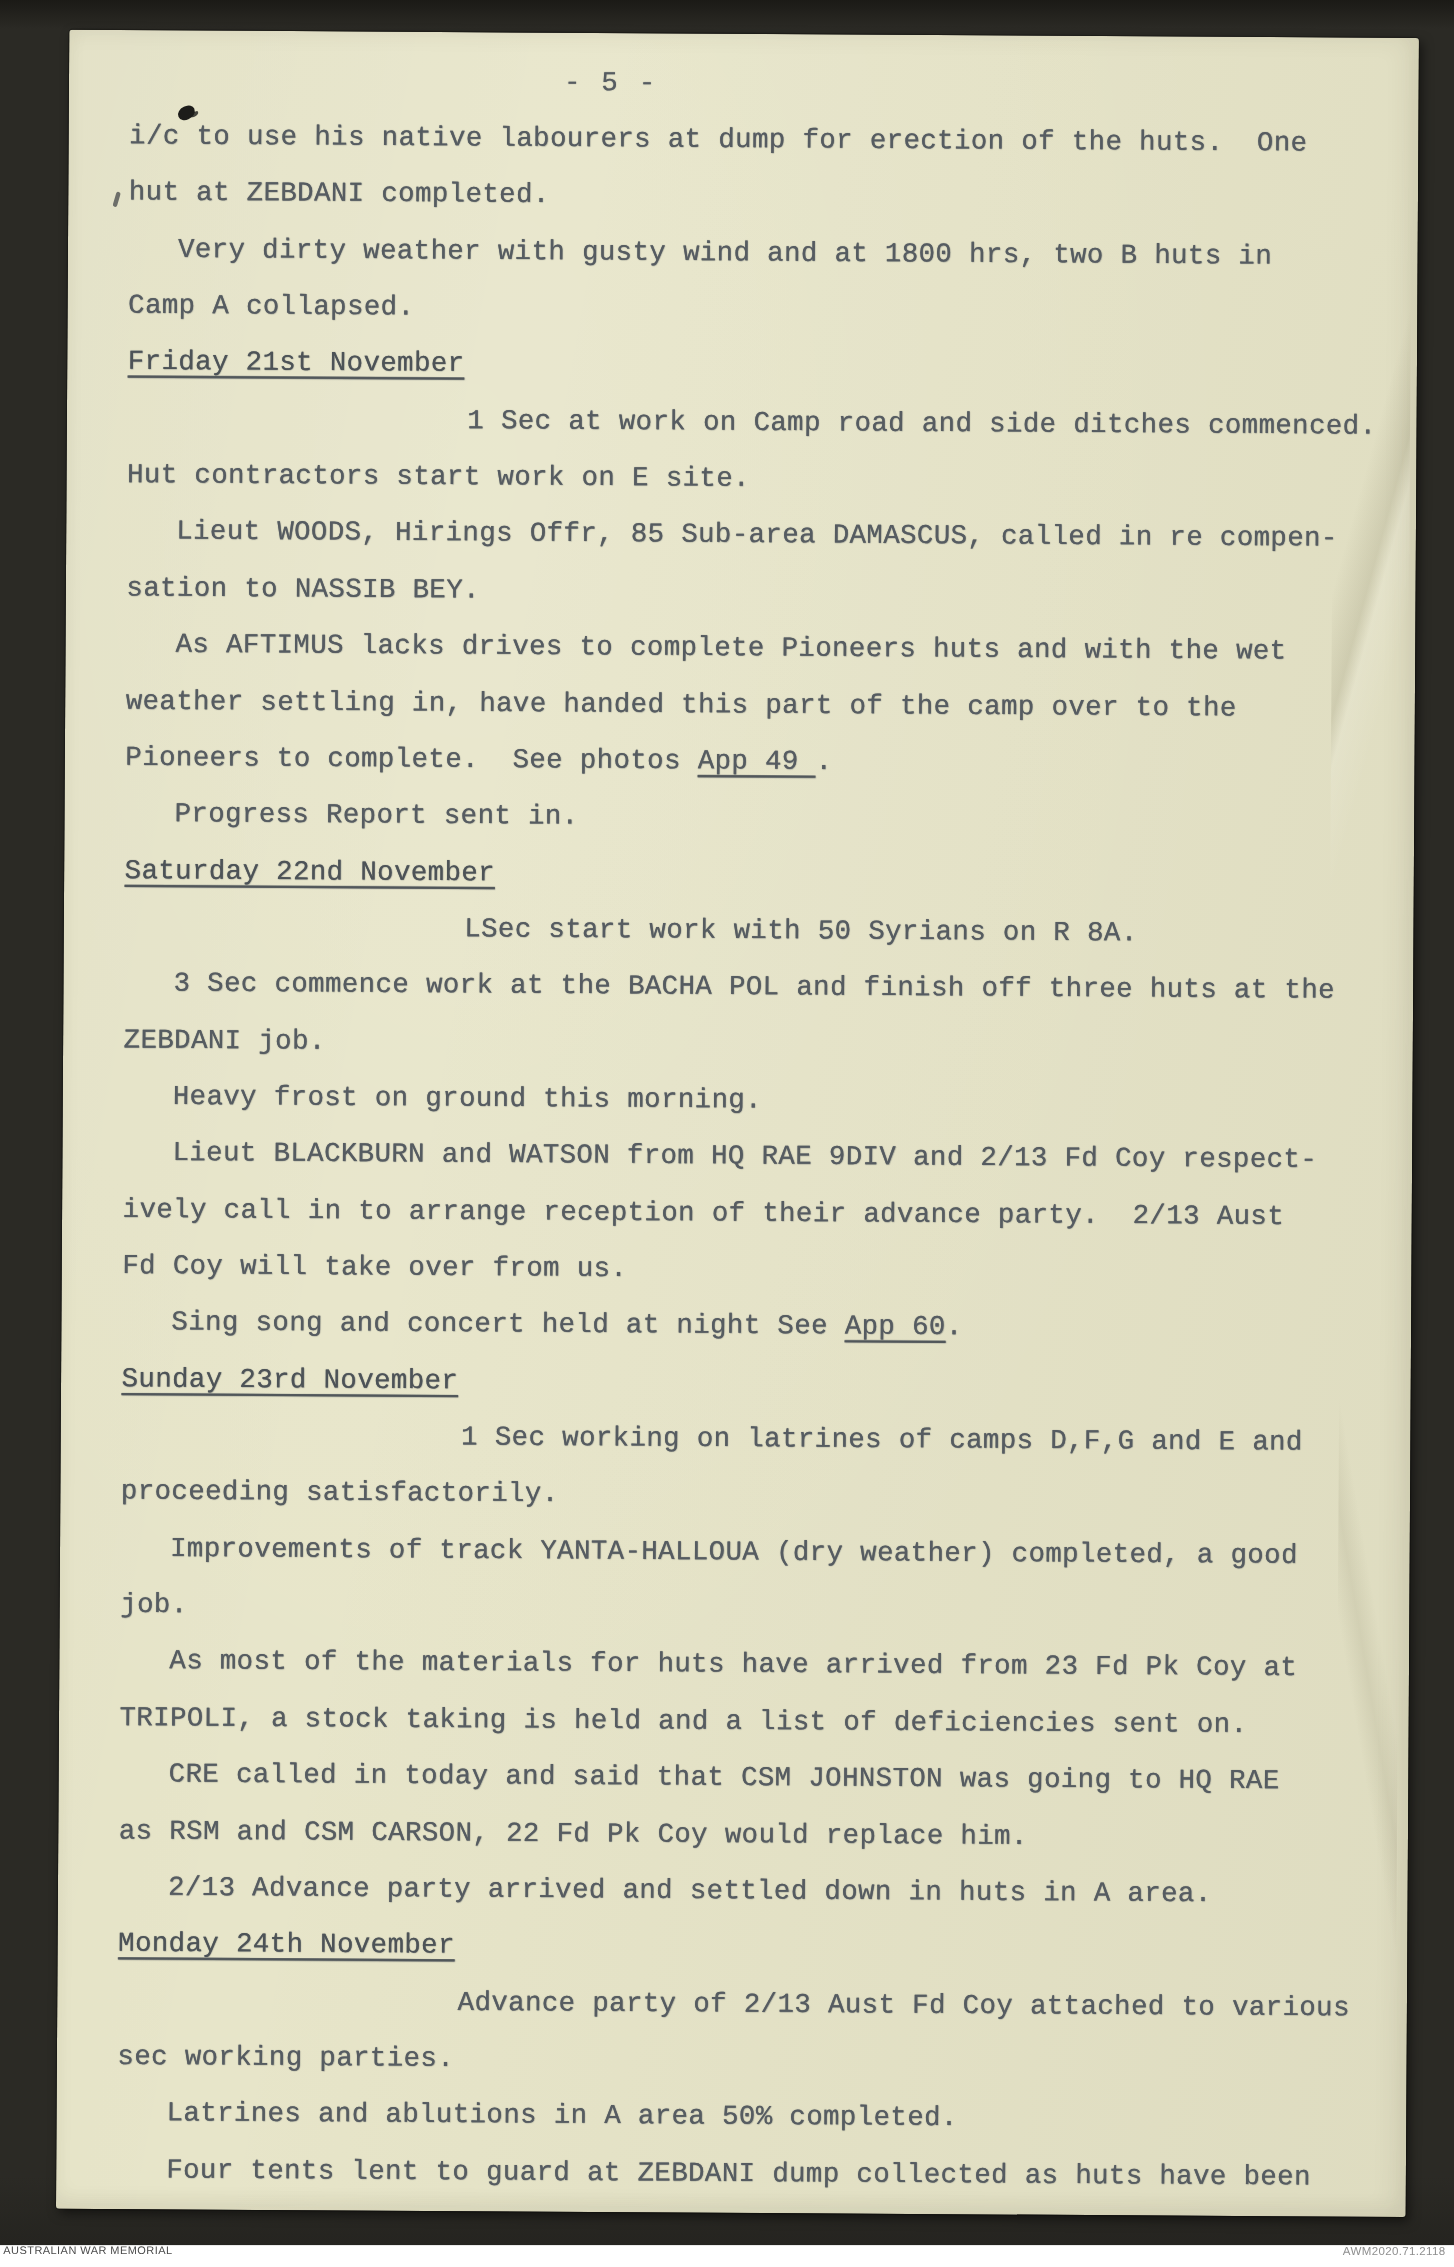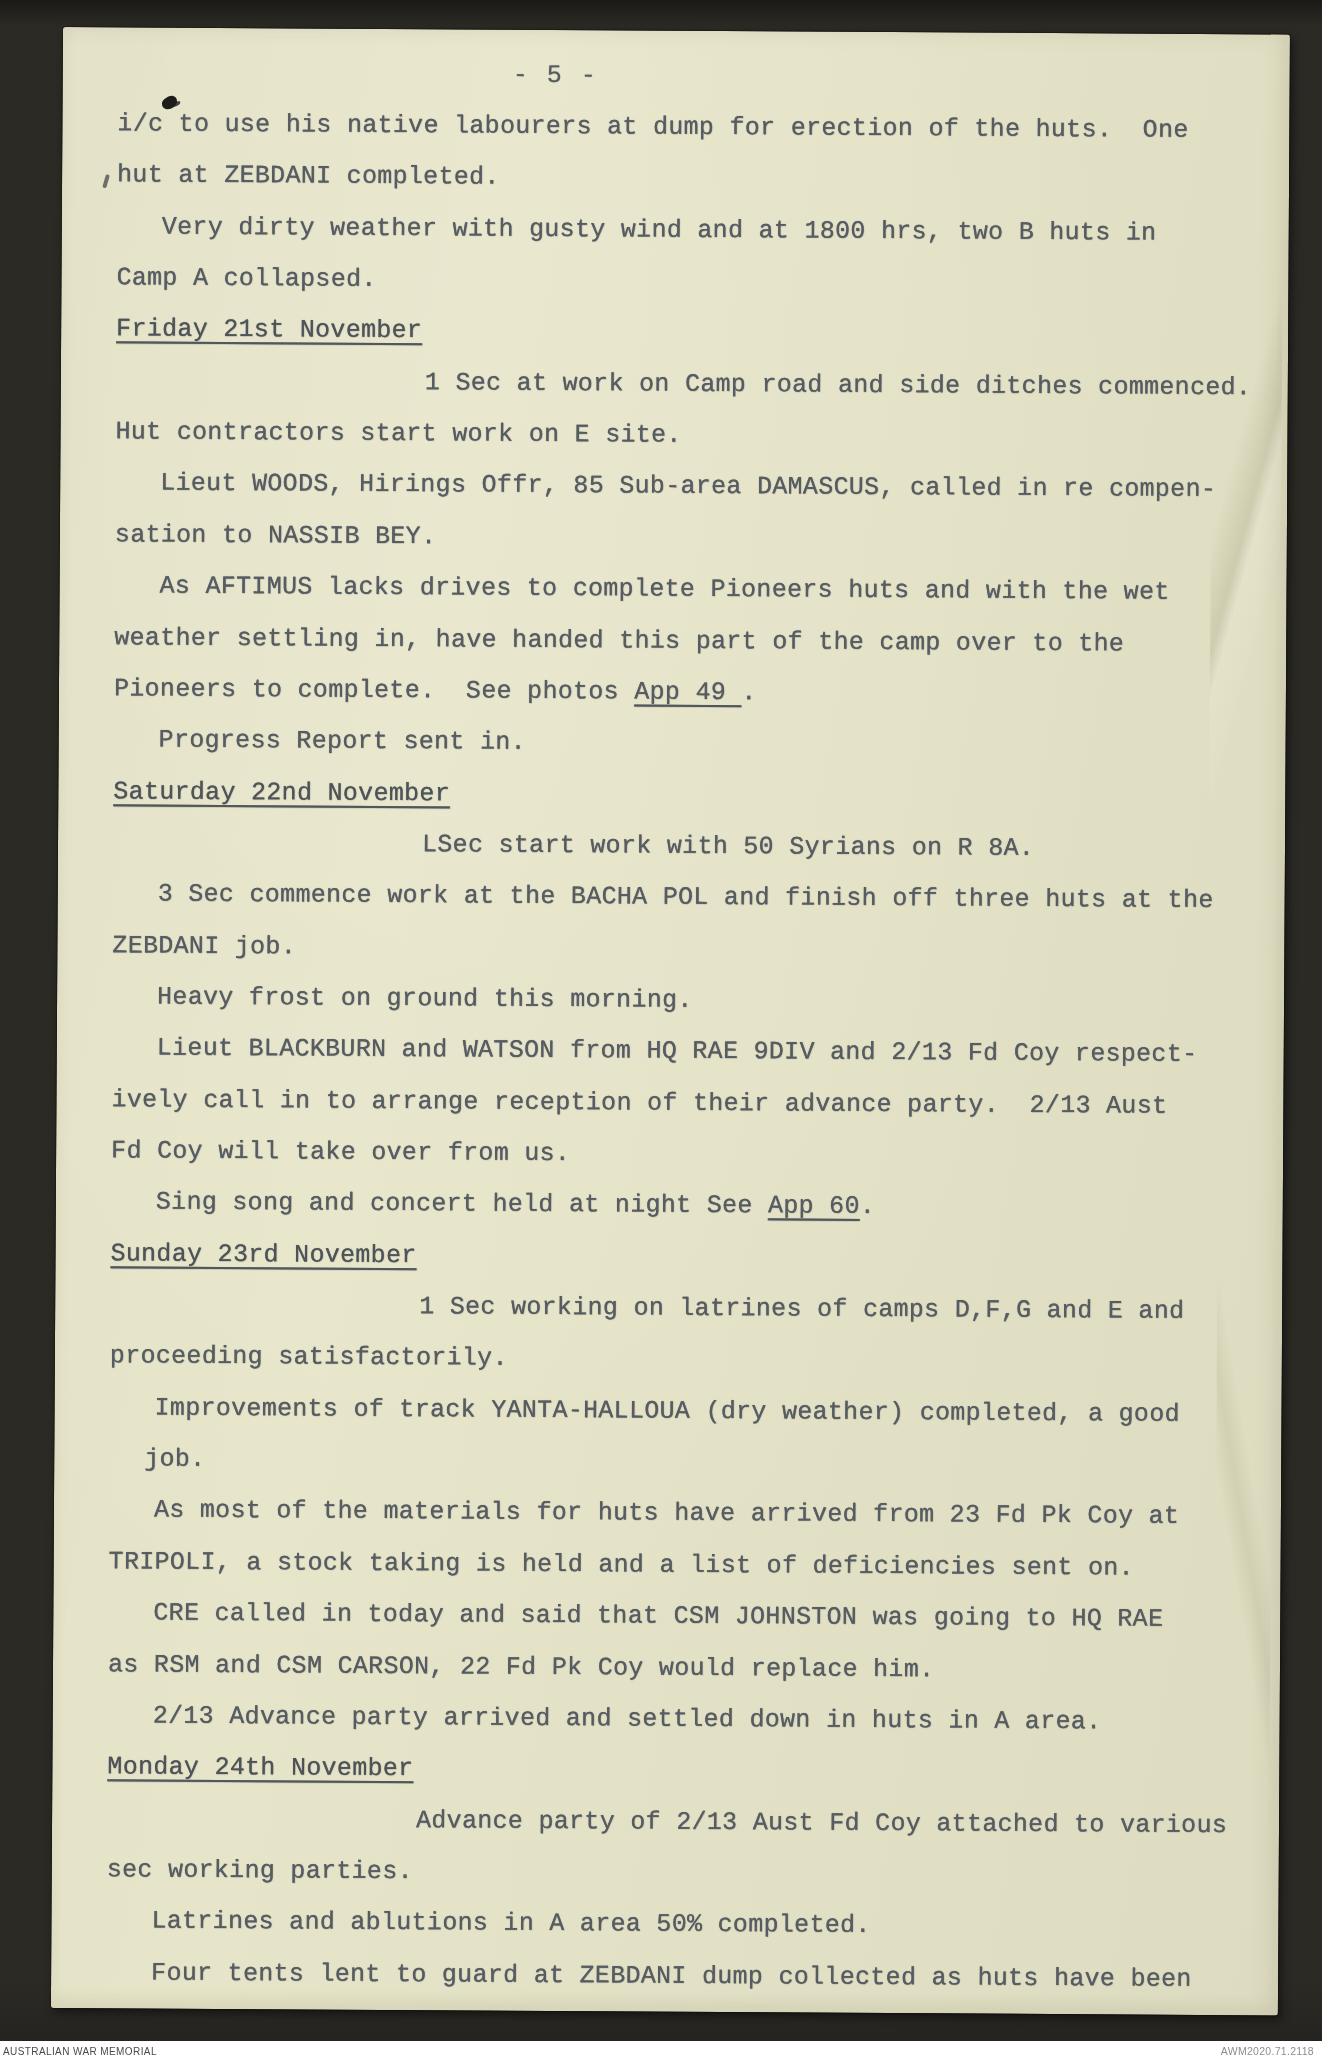--- a/index.html
+++ b/index.html
@@ -55,21 +55,21 @@
     right:6px;top:40px;width:70px;height:900px;
     background:linear-gradient(105deg, rgba(0,0,0,0) 40%, rgba(95,90,60,0.14) 50%, rgba(255,255,255,0.12) 54%, rgba(0,0,0,0) 64%);
   }
   .crease-2{
     right:10px;bottom:120px;width:55px;height:700px;
     background:linear-gradient(80deg, rgba(0,0,0,0) 42%, rgba(95,90,60,0.10) 52%, rgba(0,0,0,0) 62%);
   }
   .footer-bar{
     position:absolute;left:0;right:0;bottom:0;height:20px;
     background:var(--footer-bg,#ffffff);
-    display:flex;align-items:center;justify-content:space-between;
+    display:flex;align-items:flex-start;justify-content:space-between;
   }
   .footer-left{
     margin-left:3px;font-size:10px;letter-spacing:0.4px;
     color:var(--footer-left,#4a4a4a);
   }
   .footer-right{
     margin-right:8px;font-size:10.5px;letter-spacing:0.3px;
     color:var(--footer-right,#8e8e8e);
   }
 </style>
@@ -102,21 +102,21 @@
       <div class="tline" style="top: 821.6px; left: 55px;"><span>ZEBDANI job.</span></div>
       <div class="tline" style="top: 872.95px; left: 100px;"><span>Heavy frost on ground this morning.</span></div>
       <div class="tline" style="top: 924.3px; left: 100px;"><span>Lieut BLACKBURN and WATSON from HQ RAE 9DIV and 2/13 Fd Coy respect-</span></div>
       <div class="tline" style="top: 975.65px; left: 55px;"><span>ively call in to arrange reception of their advance party.  2/13 Aust</span></div>
       <div class="tline" style="top: 1027px; left: 55px;"><span>Fd Coy will take over from us.</span></div>
       <div class="tline" style="top: 1078.35px; left: 100px;"><span>Sing song and concert held at night See </span><span class="u">App 60</span><span>.</span></div>
       <div class="tline heading" style="top: 1129.7px; left: 55px;"><span class="u">Sunday 23rd November</span></div>
       <div class="tline" style="top: 1181.05px; left: 364px;"><span>1 Sec working on latrines of camps D,F,G and E and</span></div>
       <div class="tline" style="top: 1232.4px; left: 55px;"><span>proceeding satisfactorily.</span></div>
       <div class="tline" style="top: 1283.75px; left: 100px;"><span>Improvements of track YANTA-HALLOUA (dry weather) completed, a good</span></div>
-      <div class="tline" style="top: 1335.1px; left: 55px; margin-left: 35px;"><span>job.</span></div>
+      <div class="tline" style="top: 1335.1px; left: 55px;"><span>job.</span></div>
       <div class="tline" style="top: 1386.45px; left: 100px;"><span>As most of the materials for huts have arrived from 23 Fd Pk Coy at</span></div>
       <div class="tline" style="top: 1437.8px; left: 55px;"><span>TRIPOLI, a stock taking is held and a list of deficiencies sent on.</span></div>
       <div class="tline" style="top: 1489.15px; left: 100px;"><span>CRE called in today and said that CSM JOHNSTON was going to HQ RAE</span></div>
       <div class="tline" style="top: 1540.5px; left: 55px;"><span>as RSM and CSM CARSON, 22 Fd Pk Coy would replace him.</span></div>
       <div class="tline" style="top: 1591.85px; left: 100px;"><span>2/13 Advance party arrived and settled down in huts in A area.</span></div>
       <div class="tline heading" style="top: 1643.2px; left: 55px;"><span class="u">Monday 24th November</span></div>
       <div class="tline" style="top: 1694.55px; left: 364px;"><span>Advance party of 2/13 Aust Fd Coy attached to various</span></div>
       <div class="tline" style="top: 1745.9px; left: 55px;"><span>sec working parties.</span></div>
       <div class="tline" style="top: 1797.25px; left: 100px;"><span>Latrines and ablutions in A area 50% completed.</span></div>
       <div class="tline" style="top: 1848.6px; left: 100px;"><span>Four tents lent to guard at ZEBDANI dump collected as huts have been</span></div>

